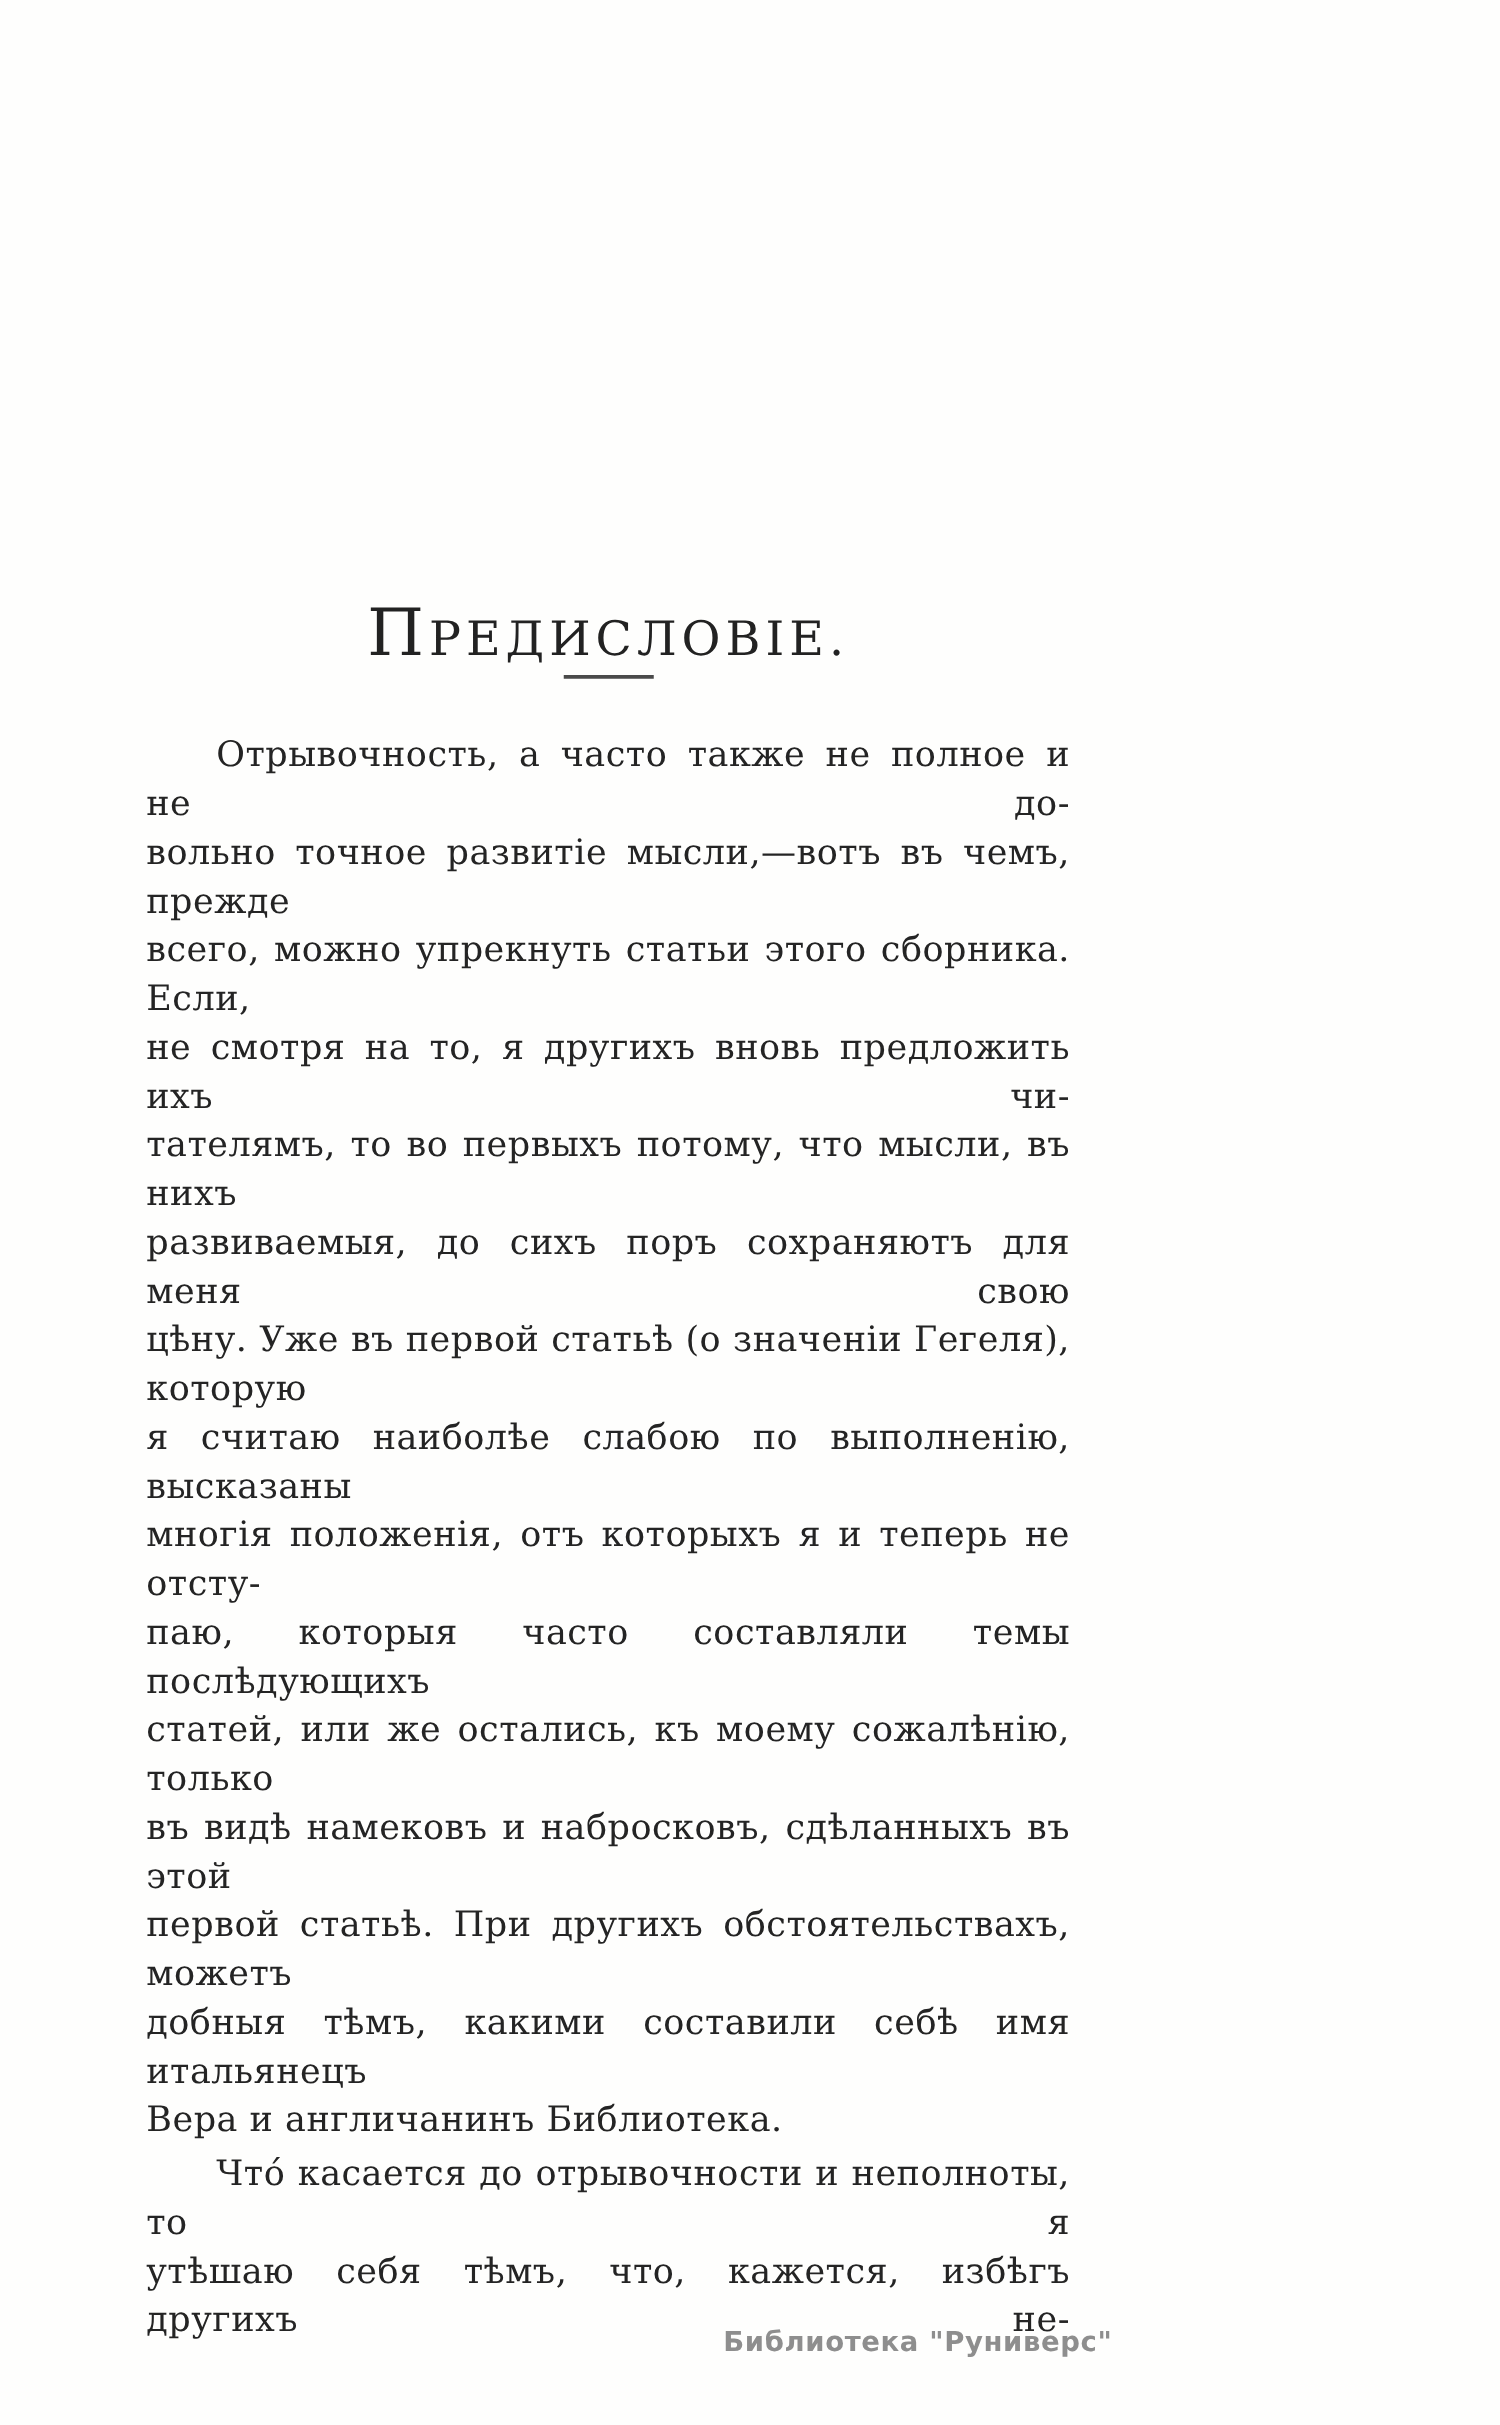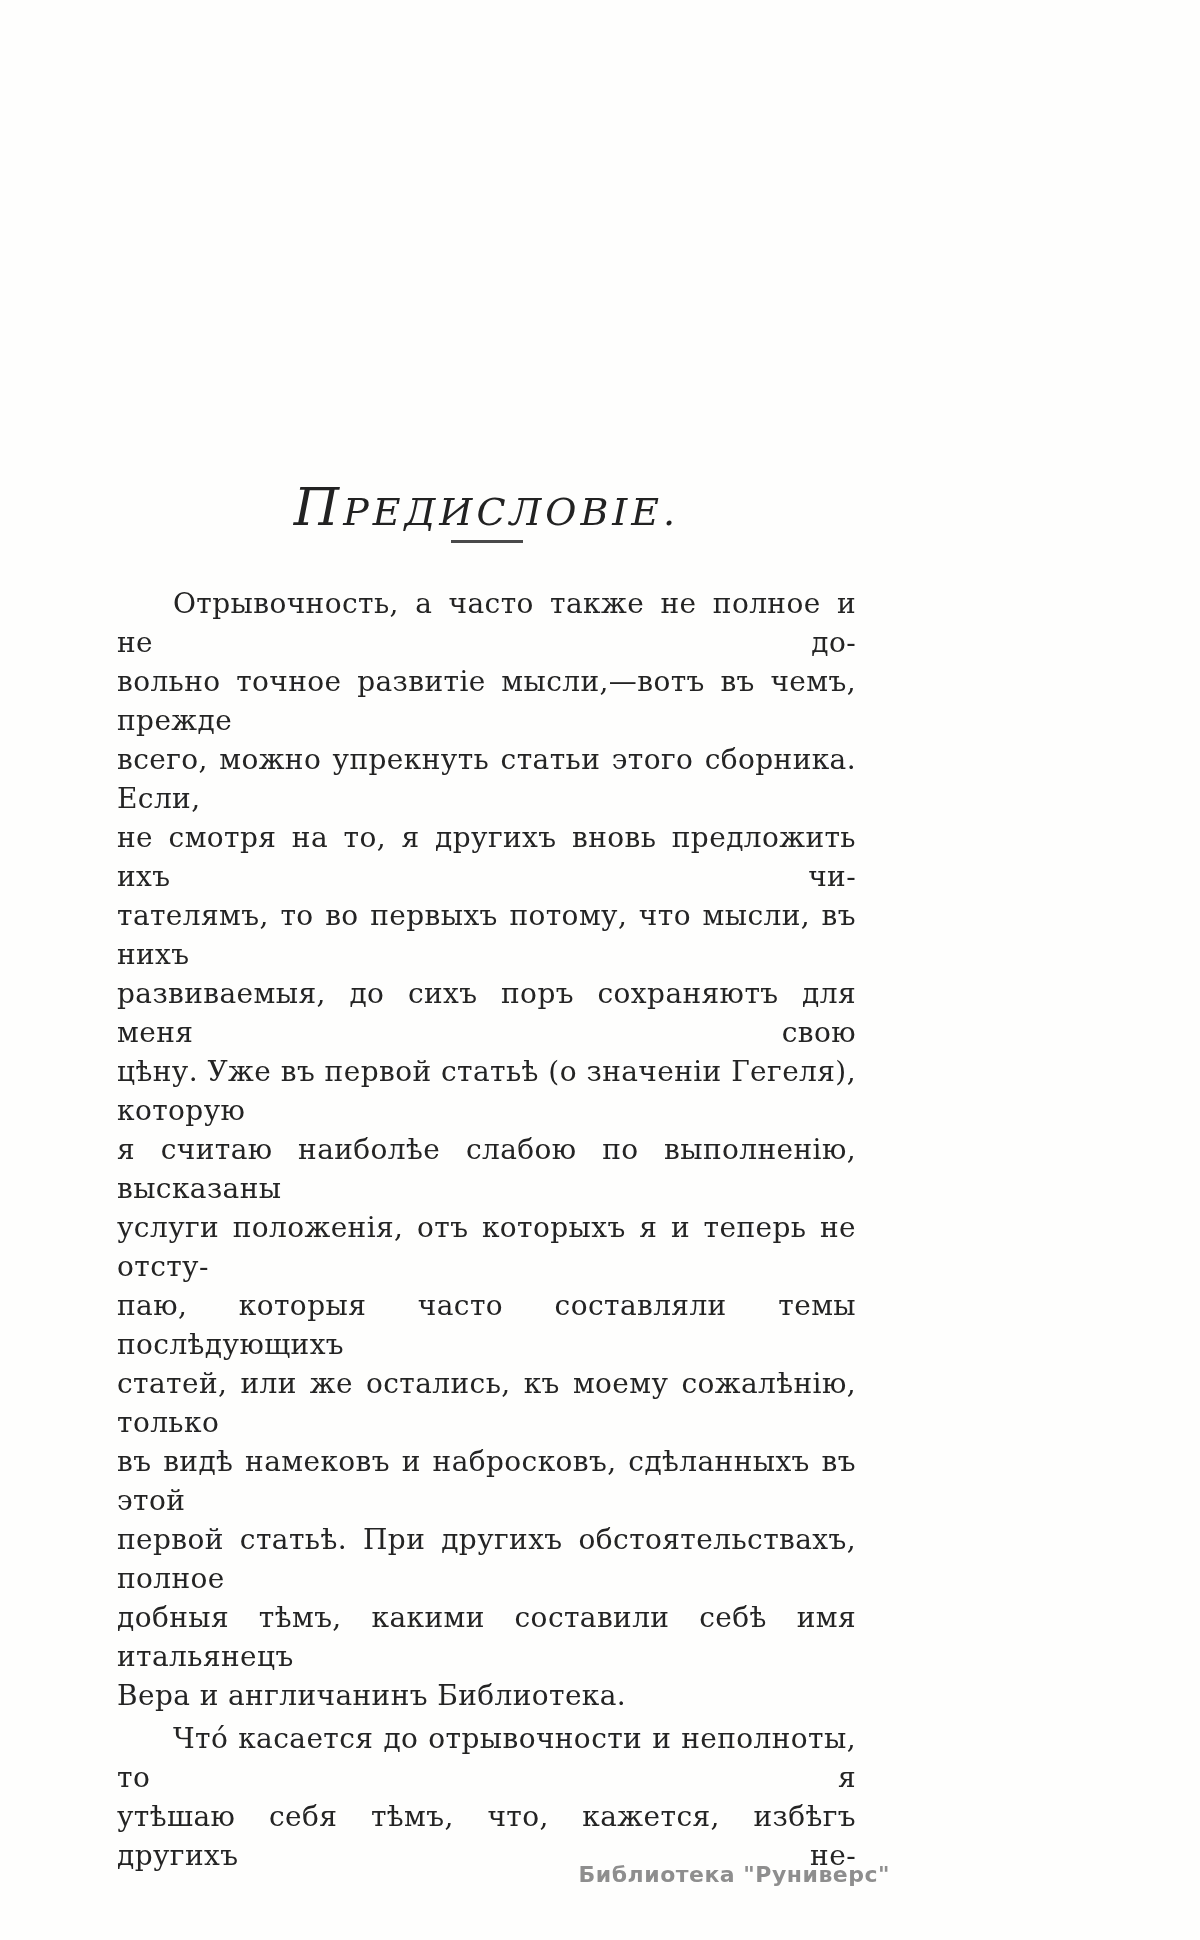--- a/index.html
+++ b/index.html
@@ -16,21 +16,20 @@
   .title {
     position: absolute;
     top: 452px;
     left: 113px;
     width: 747px;
     text-align: center;
     font-size: 38px;
     letter-spacing: 4px;
     font-weight: 500;
     color: #222;
-    font-style: italic;
   }
   .title::first-letter {
     font-size: 52px;
     letter-spacing: 4px;
   }
   .divider {
     position: absolute;
     top: 540px;
     left: 451px;
     width: 72px;
@@ -79,25 +78,25 @@
   <div class="text-block">
     <div class="para">
       <span class="line first">Отрывочность, а часто также не полное и не до-</span>
       <span class="line">вольно точное развитіе мысли,—вотъ въ чемъ, прежде</span>
       <span class="line">всего, можно упрекнуть статьи этого сборника. Если,</span>
       <span class="line">не смотря на то, я другихъ вновь предложить ихъ чи-</span>
       <span class="line">тателямъ, то во первыхъ потому, что мысли, въ нихъ</span>
       <span class="line">развиваемыя, до сихъ поръ сохраняютъ для меня свою</span>
       <span class="line">цѣну. Уже въ первой статьѣ (о значеніи Гегеля), которую</span>
       <span class="line">я считаю наиболѣе слабою по выполненію, высказаны</span>
-      <span class="line">услуги положенія, отъ которыхъ я и теперь не отсту-</span>
+      <span class="line">многія положенія, отъ которыхъ я и теперь не отсту-</span>
       <span class="line">паю, которыя часто составляли темы послѣдующихъ</span>
       <span class="line">статей, или же остались, къ моему сожалѣнію, только</span>
       <span class="line">въ видѣ намековъ и набросковъ, сдѣланныхъ въ этой</span>
-      <span class="line">первой статьѣ. При другихъ обстоятельствахъ, полное</span>
+      <span class="line">первой статьѣ. При другихъ обстоятельствахъ, можетъ</span>
       <span class="line">добныя тѣмъ, какими составили себѣ имя итальянецъ</span>
       <span class="line plast">Вера и англичанинъ Библиотека.</span>
     </div>
     <div class="para">
       <span class="line first">Чтó касается до отрывочности и неполноты, то я</span>
       <span class="line">утѣшаю себя тѣмъ, что, кажется, избѣгъ другихъ не-</span>
 
     </div>
   </div>
 

